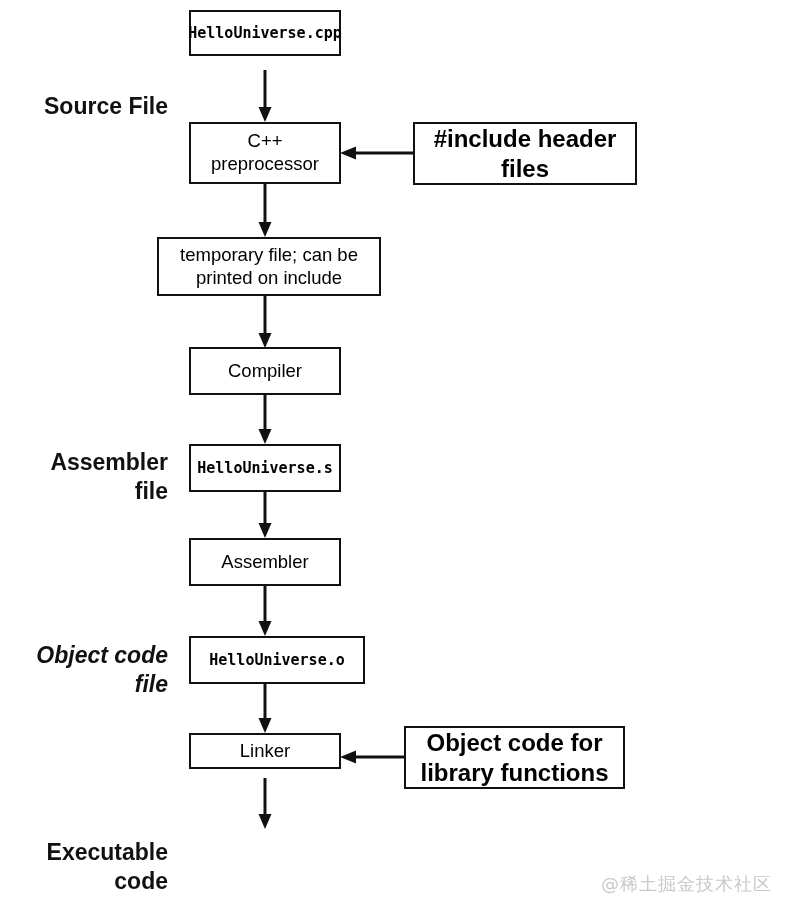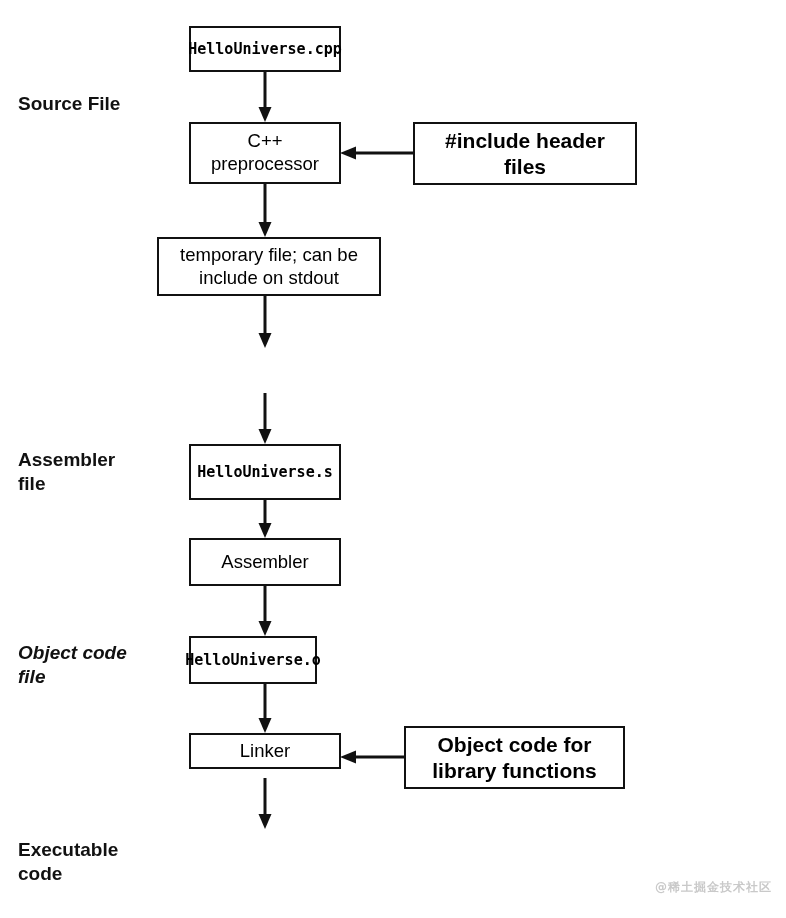--- a/index.html
+++ b/index.html
@@ -42,56 +42,55 @@
     letter-spacing: 0px;
   }
   .sans .node-label {
     font-family: "Liberation Sans", sans-serif;
     font-weight: 400;
     font-size: 18.5px;
   }
   .sans-bold .node-label {
     font-family: "Liberation Sans", sans-serif;
     font-weight: 700;
-    font-size: 21px;
+    font-size: 24px;
   }
 
   
   .stage-label {
     position: absolute;
     font-family: "Liberation Sans", sans-serif;
     font-weight: 700;
-    font-size: 19px;
+    font-size: 23px;
     line-height: 1.28;
-    text-align: left;
+    text-align: right;
     white-space: pre-line;
     color: #111111;
   }
 
   
   .edge {
     position: absolute;
     pointer-events: none;
   }
   .edge svg {
     display: block;
     overflow: visible;
   }
 
   
   .watermark {
     position: absolute;
     right: 14px;
     bottom: 22px;
     font-family: "DejaVu Sans", sans-serif;
-    font-size: 12px;
+    font-size: 18px;
     color: #c9c9c9;
     letter-spacing: 1px;
     user-select: none;
-    font-weight: bold;
   }
 </style>
 </head>
 <body>
 
 <div id="canvas">
 
   <div class="stage-label" style="left:18px; top:92px; width:150px;">Source File</div>
 
   <div class="stage-label" style="left:18px; top:448px; width:150px;">Assembler
@@ -166,49 +165,52 @@
     </svg>
   </div>
 
   <div class="edge" style="left:257px; top:778px; width:16px; height:53px;">
     <svg width="16" height="53" viewBox="0 0 16 53">
       <line x1="8" y1="0" x2="8" y2="40" stroke="#111111" stroke-width="3"></line>
       <polygon points="8,51 1.5,36 14.5,36" fill="#111111"></polygon>
     </svg>
   </div>
 
-  <div class="node mono" style="left:189px; top:26px; width:152px; height:46px;">
+  <div class="node mono" style="left:189px; top:10px; width:152px; height:46px;">
     <span class="node-label">HelloUniverse.cpp</span>
   </div>
 
   <div class="node sans" style="left:189px; top:122px; width:152px; height:62px;">
     <span class="node-label">C++
 preprocessor</span>
   </div>
 
   <div class="node sans-bold" style="left:413px; top:122px; width:224px; height:63px;">
     <span class="node-label">#include header
 files</span>
   </div>
 
   <div class="node sans" style="left:157px; top:237px; width:224px; height:59px;">
     <span class="node-label">temporary file; can be
-include on stdout</span>
-  </div>
-
-
-  <div class="node mono" style="left:189px; top:444px; width:152px; height:56px;">
+printed on include</span>
+  </div>
+
+  <div class="node sans" style="left:189px; top:347px; width:152px; height:48px;">
+    <span class="node-label">Compiler</span>
+  </div>
+
+  <div class="node mono" style="left:189px; top:444px; width:152px; height:48px;">
     <span class="node-label">HelloUniverse.s</span>
   </div>
 
   <div class="node sans" style="left:189px; top:538px; width:152px; height:48px;">
     <span class="node-label">Assembler</span>
   </div>
 
-  <div class="node mono" style="left:189px; top:636px; width:128px; height:48px;">
+  <div class="node mono" style="left:189px; top:636px; width:176px; height:48px;">
     <span class="node-label">HelloUniverse.o</span>
   </div>
 
   <div class="node sans" style="left:189px; top:733px; width:152px; height:36px;">
     <span class="node-label">Linker</span>
   </div>
 
   <div class="node sans-bold" style="left:404px; top:726px; width:221px; height:63px;">
     <span class="node-label">Object code for
 library functions</span>

